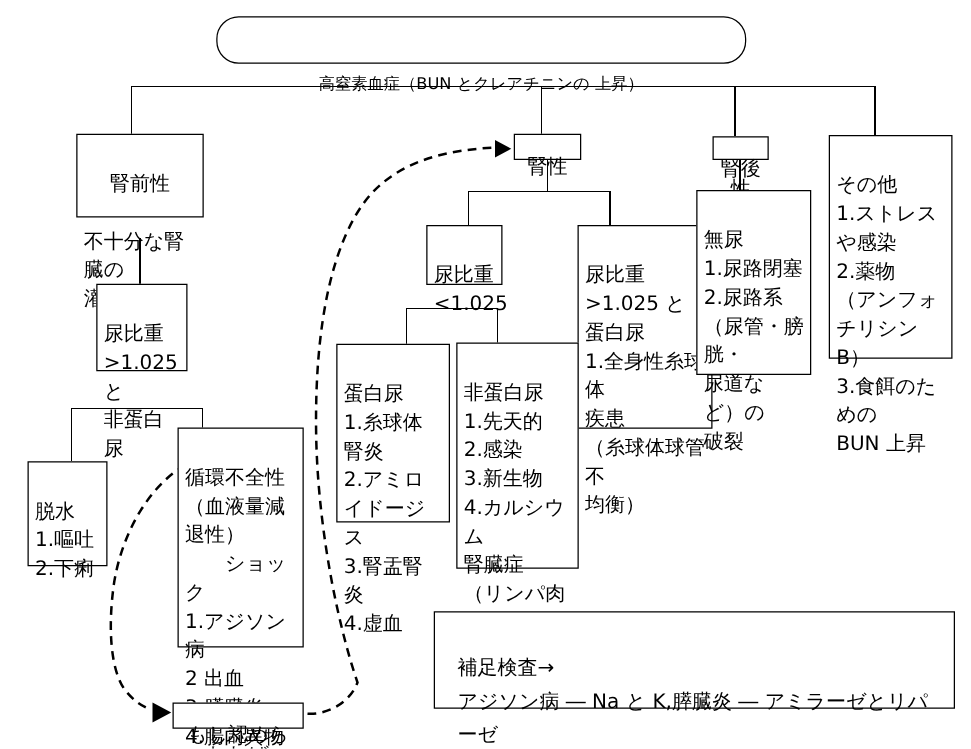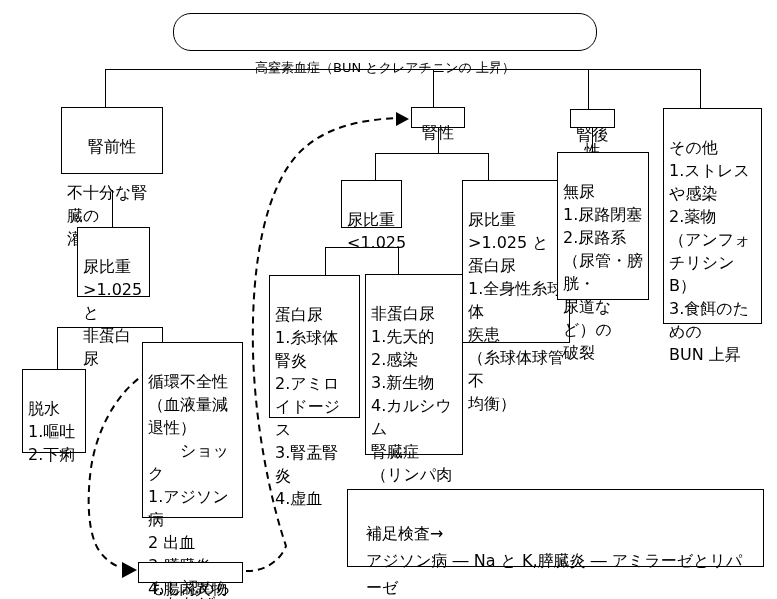--- a/index.html
+++ b/index.html
@@ -132,21 +132,21 @@
 
   <div class="box" style="left:557px;top:152px;width:92px;height:148px">
     <div class="body">無尿
 1.尿路閉塞
 2.尿路系
 （尿管・膀胱・
 尿道など）の
 破裂</div>
   </div>
 
-  <div class="box" style="left:663px;top:108px;width:99px;height:216px">
+  <div class="box" style="left:663px;top:108px;width:99px;height:179px">
     <div class="body">その他
 1.ストレスや感染
 2.薬物
 （アンフォチリシン
 B）
 3.食餌のための
 BUN 上昇</div>
   </div>
 
   <div class="box note" style="left:347px;top:489px;width:417px;height:78px">

